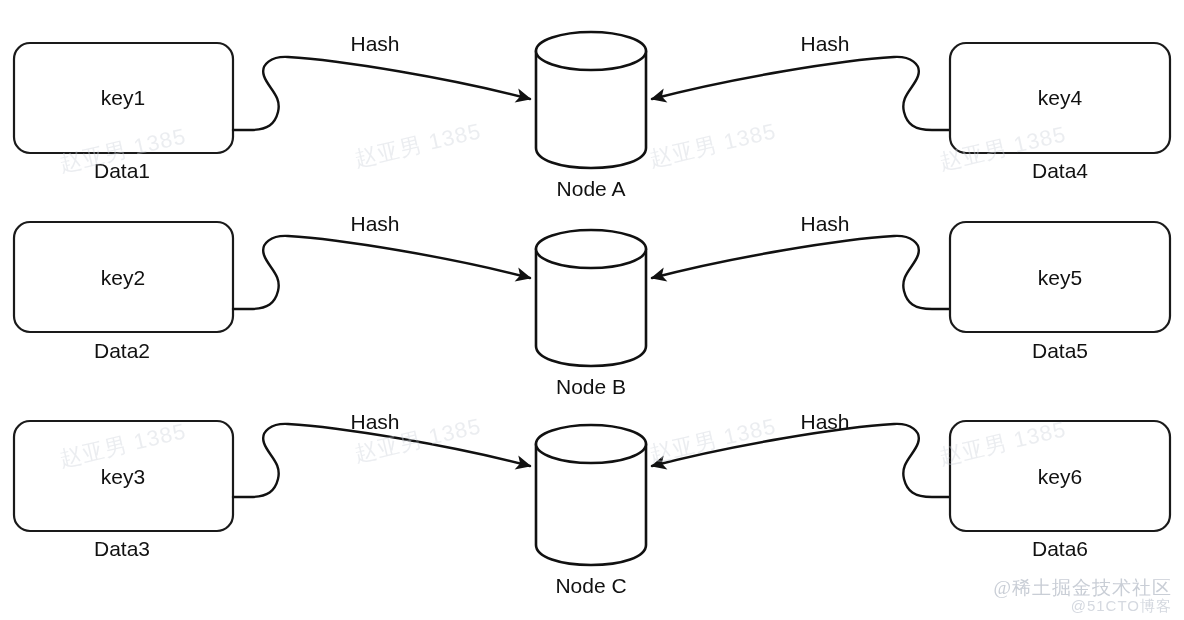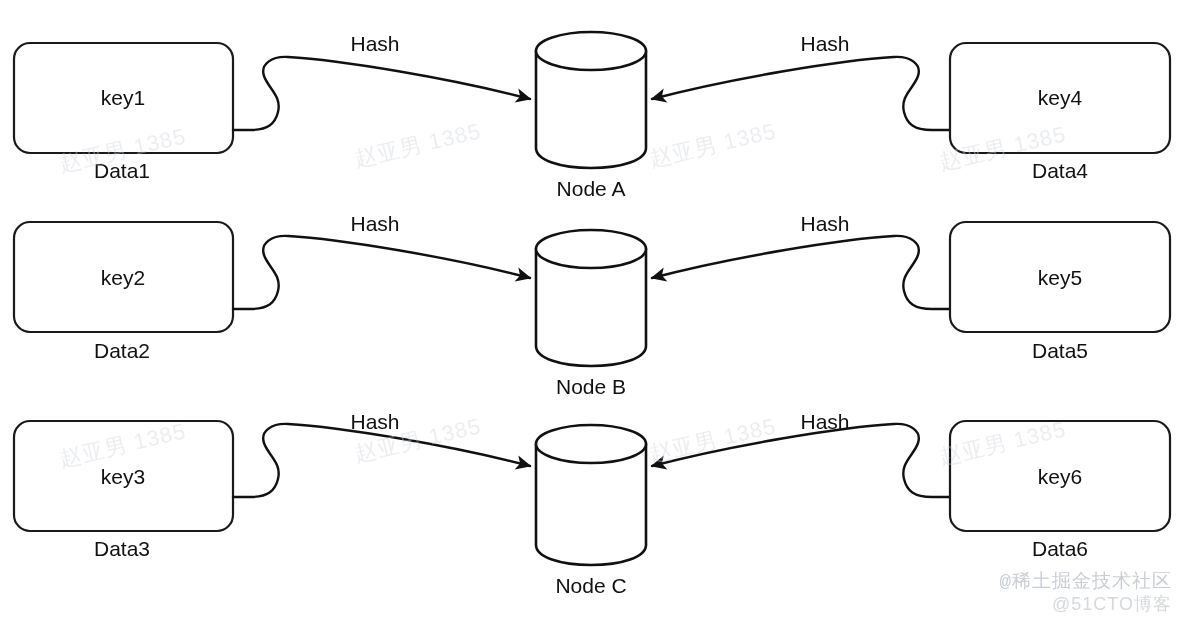--- a/index.html
+++ b/index.html
@@ -77,27 +77,27 @@
   .brand-layer {
     position: absolute;
     right: 12px;
     bottom: 4px;
     text-align: right;
     pointer-events: none;
   }
   .brand-main {
     color: #c9ced6;
     font-size: 19px;
-    font-family: Liberation Mono, monospace;
+    font-family: Liberation Serif, serif;
     letter-spacing: 1px;
     line-height: 1.15;
   }
   .brand-sub {
     color: #d5d9e0;
-    font-size: 18px;
+    font-size: 15px;
     font-family: "Liberation Sans", "DejaVu Sans", sans-serif;
     letter-spacing: 1px;
     margin-top: -2px;
   }
 </style>
 </head>
 <body>
 
 <div id="canvas">
 

